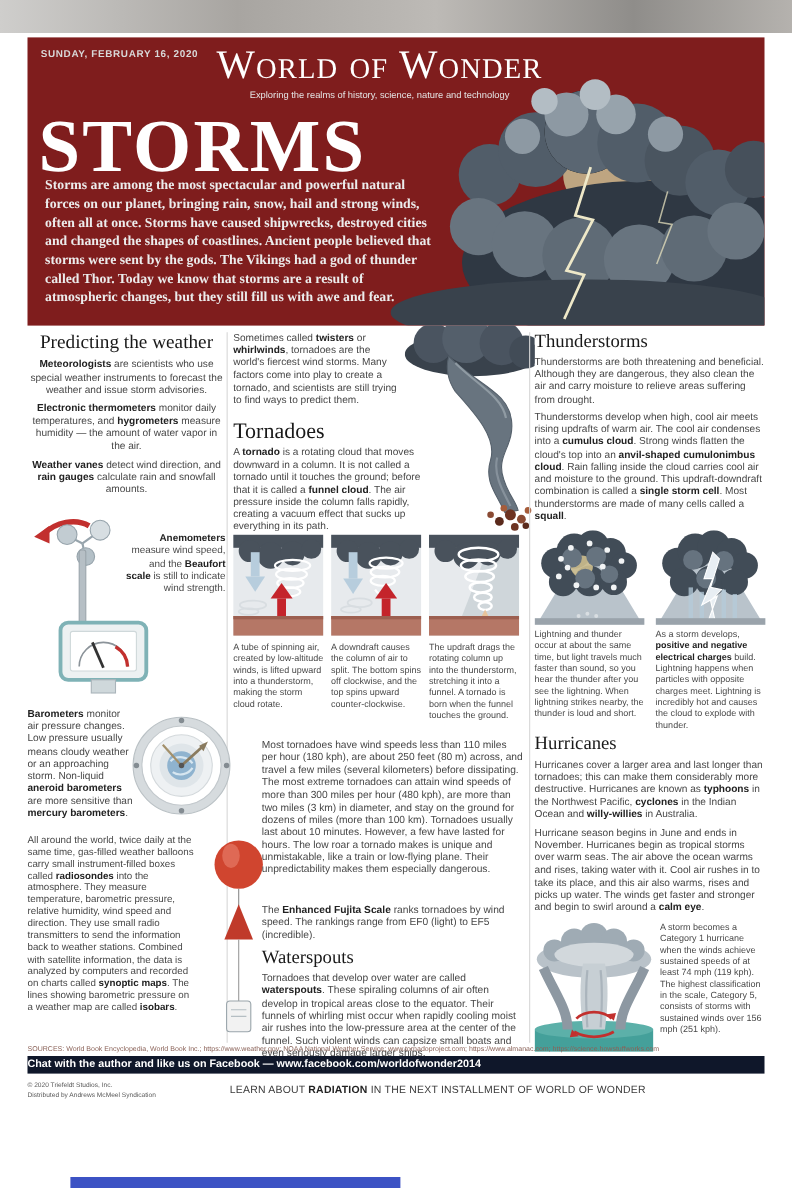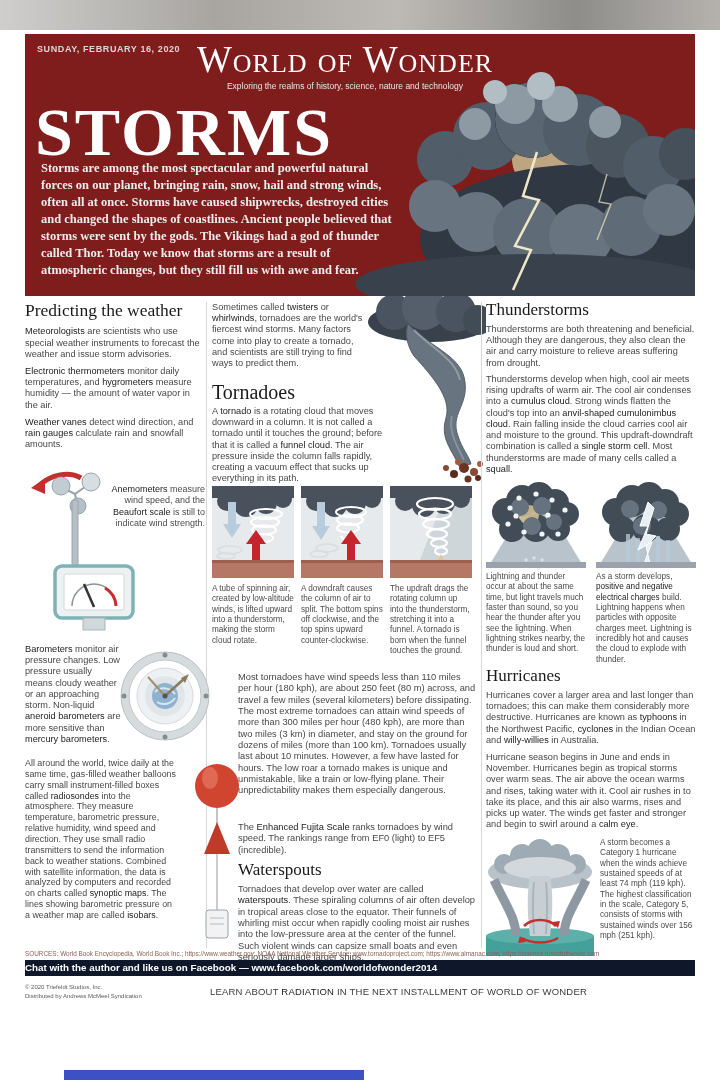--- a/index.html
+++ b/index.html
@@ -21,21 +21,21 @@
   .tagline { left:120px; top:47px; width:400px; text-align:center; font-size:8.5px; color:#e4e4e4; }
   .big-title { left:10px; top:52px; font-size:68px; font-weight:bold; letter-spacing:2px; color:#fff; line-height:1;margin-top:12px; }
   .intro { left:16px; top:126px; width:354px; font-size:12.5px; font-weight:bold; line-height:1.36; color:#ececec; }
   .clouds-svg { right:0; top:0; width:340px; height:262px; }
 
   
   .vrule { width:1px; background:#d8d8d8; }
   .col { font-size:9.2px; line-height:1.22; color:#474747; }
   .h2 { font-family:"Liberation Serif",serif; font-weight:normal; color:#191919; }
   .p { margin-bottom:6px; }
-  .b { font-weight:normal; color:#222; }
+  .b { font-weight:bold; color:#222; }
   .cap { font-size:8.2px; line-height:1.26; color:#4a4a4a; }
 
   .left-col  { left:25px;  top:300px; width:180px; height:652px; }
   .mid-col   { left:212px; top:300px; width:264px; height:660px; }
   .right-col { left:486px; top:300px; width:210px; height:660px; }
 
   .left-col .h2 { font-size:17.5px; margin-bottom:5px; }
   .mid-col .h2.big { font-size:20px; }
   .mid-col .h2.small { font-size:17px; }
   .right-col .h2 { font-size:17px; }
@@ -113,21 +113,21 @@
       <circle cx="100" cy="183" r="3.5" fill="#6d3322"></circle>
     <circle cx="90" cy="166" r="3" fill="#a65c3a"></circle>
       <circle cx="110" cy="182" r="3" fill="#5a2a1c"></circle>
   </g>
 </svg>
 
 <div class="abs vrule" style="left:206px; top:302px; height:646px;"></div>
 <div class="abs vrule" style="left:481px; top:302px; height:646px;"></div>
 
 <div class="abs col left-col">
-  <div class="abs" style="left:0; top:0; width:180px;">
+  <div class="abs" style="left:0; top:0; width:180px;text-align:center;">
     <div class="h2">Predicting the weather</div>
     <div class="p"><span class="b">Meteorologists</span><span> are scientists who use special weather instruments to forecast the weather and issue storm advisories.</span></div>
     <div class="p"><span class="b">Electronic thermometers</span><span> monitor daily temperatures, and </span><span class="b">hygrometers</span><span> measure humidity — the amount of water vapor in the air.</span></div>
     <div class="p"><span class="b">Weather vanes</span><span> detect wind direction, and </span><span class="b">rain gauges</span><span> calculate rain and snowfall amounts.</span></div>
   </div>
 
   <div class="abs" style="left:0; top:166px; width:180px; height:176px;">
     <svg style="position:absolute; left:0; top:0; width:130px; height:176px;" viewBox="0 0 130 176">
       <path d="M14,20 C26,8 44,5 56,12" fill="none" stroke="#c2302e" stroke-width="5"></path>
       <polygon points="6,22 20,12 20,28" fill="#c2302e"></polygon>

